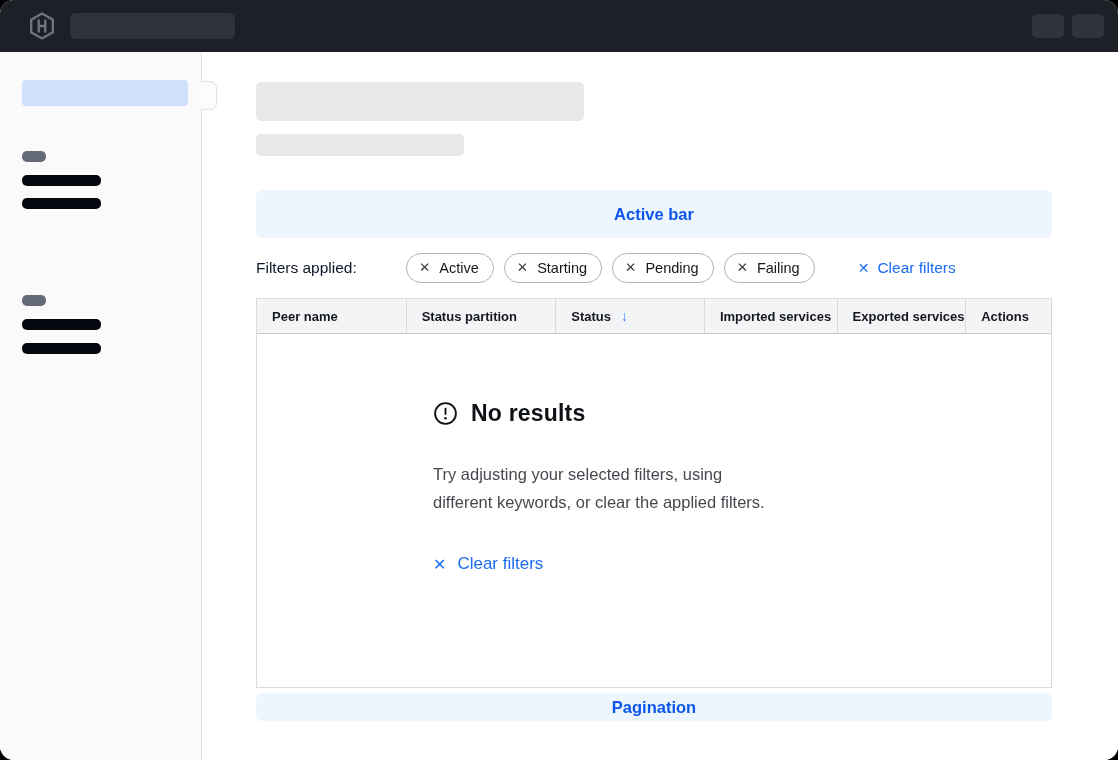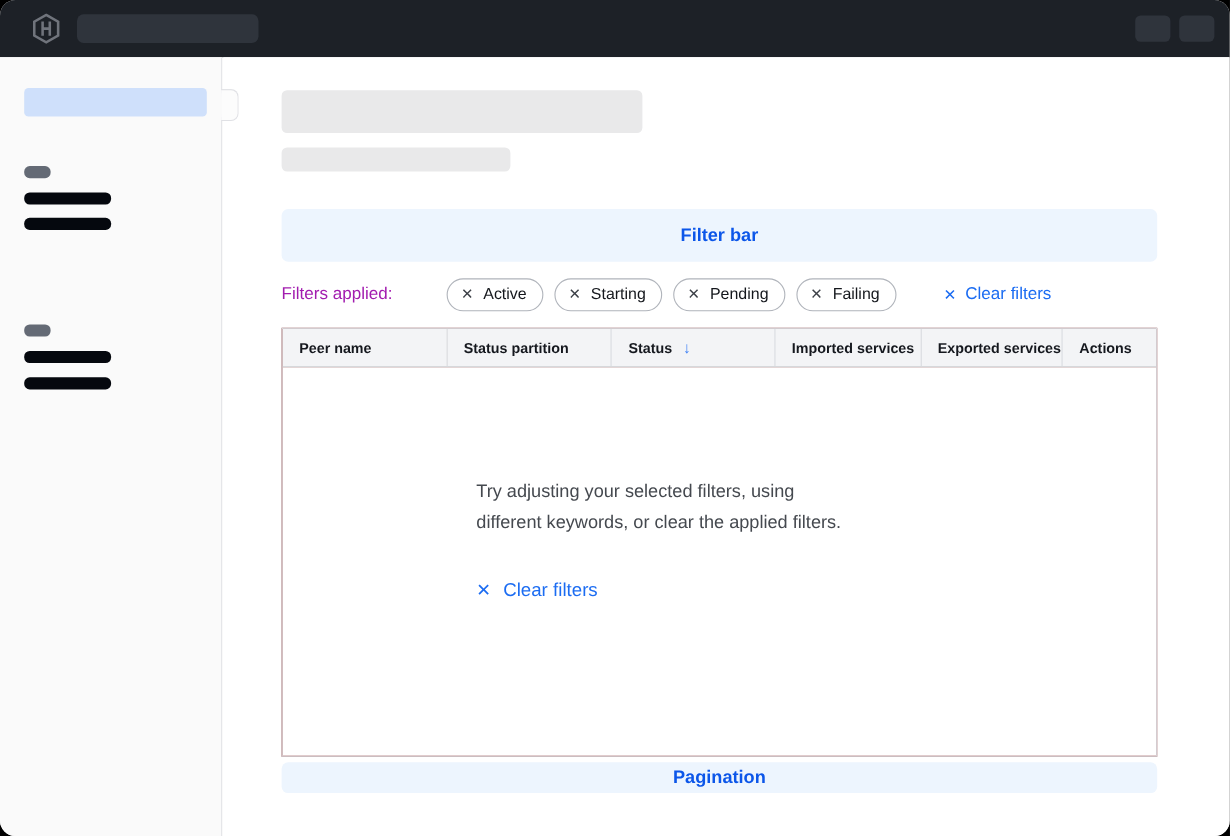--- a/index.html
+++ b/index.html
@@ -26,21 +26,21 @@
   .main-skel{position:absolute;background:#e9e9ea;border-radius:5px;}
   .skel-title{left:53px;top:30px;width:328px;height:39px;}
   .skel-sub{left:53px;top:82px;width:208px;height:22px;}
 
   .banner{position:absolute;left:53px;width:796px;background:#edf5fe;border-radius:6px;display:flex;align-items:center;justify-content:center;color:#0c56e9;font-weight:700;font-size:16.5px;}
   .banner-filter{top:138px;height:48px;}
   .banner-pagination{top:641px;height:28px;}
 
   
   .filters-row{position:absolute;left:53px;top:201px;width:796px;height:30px;display:flex;align-items:center;}
-  .filters-label{width:150px;flex:none;font-size:15.5px;color:#a21caf;}
+  .filters-label{width:150px;flex:none;font-size:15.5px;color:#0f172a;}
   .pill{display:inline-flex;align-items:center;height:30px;box-sizing:border-box;border:1px solid #b0b4bb;border-radius:15px;background:#fff;padding:0 14px 0 12px;margin-right:10px;cursor:pointer;}
   .pill .x{font-size:13.5px;color:#3c4047;margin-right:9px;line-height:1;}
   .pill .lbl{font-size:14.5px;color:#14171c;font-weight:500;}
   .clear-link{display:inline-flex;align-items:center;margin-left:33px;color:#1b6cf2;font-size:15.5px;font-weight:500;cursor:pointer;}
   .clear-link .x{margin-right:8px;font-size:14px;}
 
   
   .table{position:absolute;left:53px;top:246px;width:796px;box-sizing:border-box;border:1px solid #d9dbdf;background:#7f1d1d;}
   .thead{display:flex;height:35px;background:#f3f4f6;border-bottom:1px solid #c9ccd1;box-sizing:border-box;}
   .th{display:flex;align-items:center;padding-left:15px;box-sizing:border-box;border-right:1px solid #d9dbdf;font-size:13px;font-weight:700;color:#15181e;cursor:pointer;}
@@ -81,21 +81,21 @@
     <div class="skel skel-link" style="left:22px;top:267px;"></div>
     <div class="skel skel-link" style="left:22px;top:291px;"></div>
   </div>
   <div class="sidebar-notch"></div>
 
   <div class="main">
     <div class="main-skel skel-title"></div>
     <div class="main-skel skel-sub"></div>
 
     <div class="banner banner-filter">
-      <span>Filter bar</span>
+      <span>Active bar</span>
     </div>
 
     <div class="filters-row">
       <span class="filters-label">Filters applied:</span>
       <span id="pills-container" style="display:inline-flex;align-items:center;">
           <span class="pill">
             <span class="x">✕</span>
             <span class="lbl">Active</span>
           </span>
           <span class="pill">
@@ -134,20 +134,28 @@
           </div>
           <div class="th" style="width: 129px;">
             <span>Exported services</span>
           </div>
           <div class="th" style="width: 85px;">
             <span>Actions</span>
           </div>
         </div>
       <div class="tbody">
         <div class="empty">
+          <div class="empty-head">
+            <svg width="25" height="25" viewBox="0 0 24 24">
+              <circle cx="12" cy="12" r="10" fill="none" stroke="#0e1116" stroke-width="1.8"></circle>
+              <line x1="12" y1="6.6" x2="12" y2="13.2" stroke="#0e1116" stroke-width="1.8"></line>
+              <circle cx="12" cy="16.6" r="1.25" fill="#0e1116"></circle>
+            </svg>
+            <span class="empty-title">No results</span>
+          </div>
           <div class="empty-desc">
             <div>Try adjusting your selected filters, using</div>
             <div>different keywords, or clear the applied filters.</div>
           </div>
           <span class="empty-clear">
             <span class="x">✕</span>
             <span>Clear filters</span>
           </span>
         </div>
       </div>

